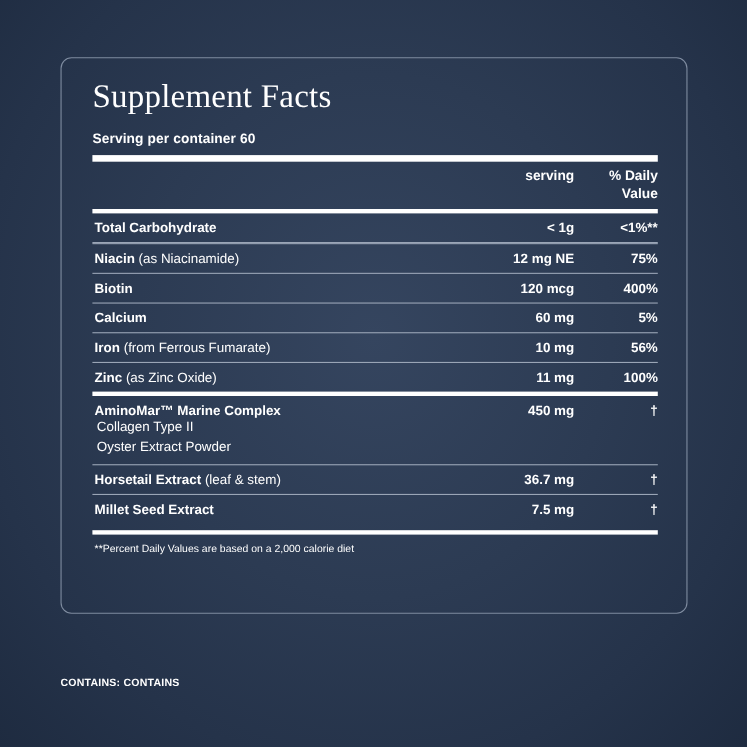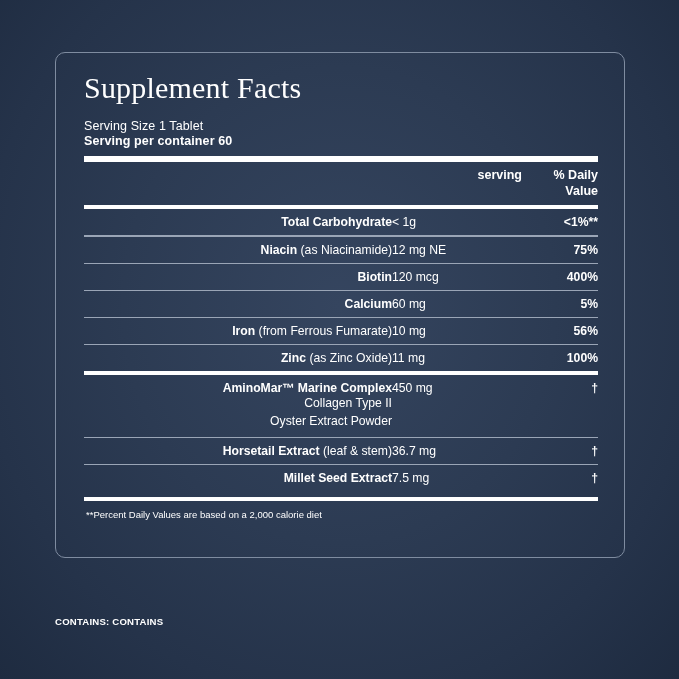--- a/index.html
+++ b/index.html
@@ -92,33 +92,32 @@
     width: 100%;
     border-collapse: collapse;
     font-size: 12.2px;
   }
   table td {
     padding: 6px 0 6px 0;
     vertical-align: top;
   }
   .nutrient {
     padding-left: 2px;
-    text-align: right;
   }
   .nutrient b {
     font-weight: bold;
   }
   .nutrient span.sub {
     font-weight: normal;
   }
   td.amt {
-    text-align: left;
+    text-align: right;
     width: 130px;
     padding-right: 16px;
-    font-weight: normal;
+    font-weight: bold;
     white-space: nowrap;
   }
   td.dv {
     text-align: right;
     width: 60px;
     font-weight: bold;
     white-space: nowrap;
   }
   tr.divider td {
     padding: 0;
@@ -168,21 +167,20 @@
 <body>
 
 <div class="wrap">
   <div class="bg"></div>
 
   <div class="panel">
     <div class="inner">
 
       <h1 class="title">Supplement Facts</h1>
 
-      <div class="serving-size">Serving Size 1 Tablet</div>
       <div class="serving-container">Serving per container 60</div>
 
       <div class="rule-thick"></div>
 
       <div class="col-head">
         <div class="amount">
           <div>serving</div>
         </div>
         <div class="daily">
           <div>% Daily</div>

